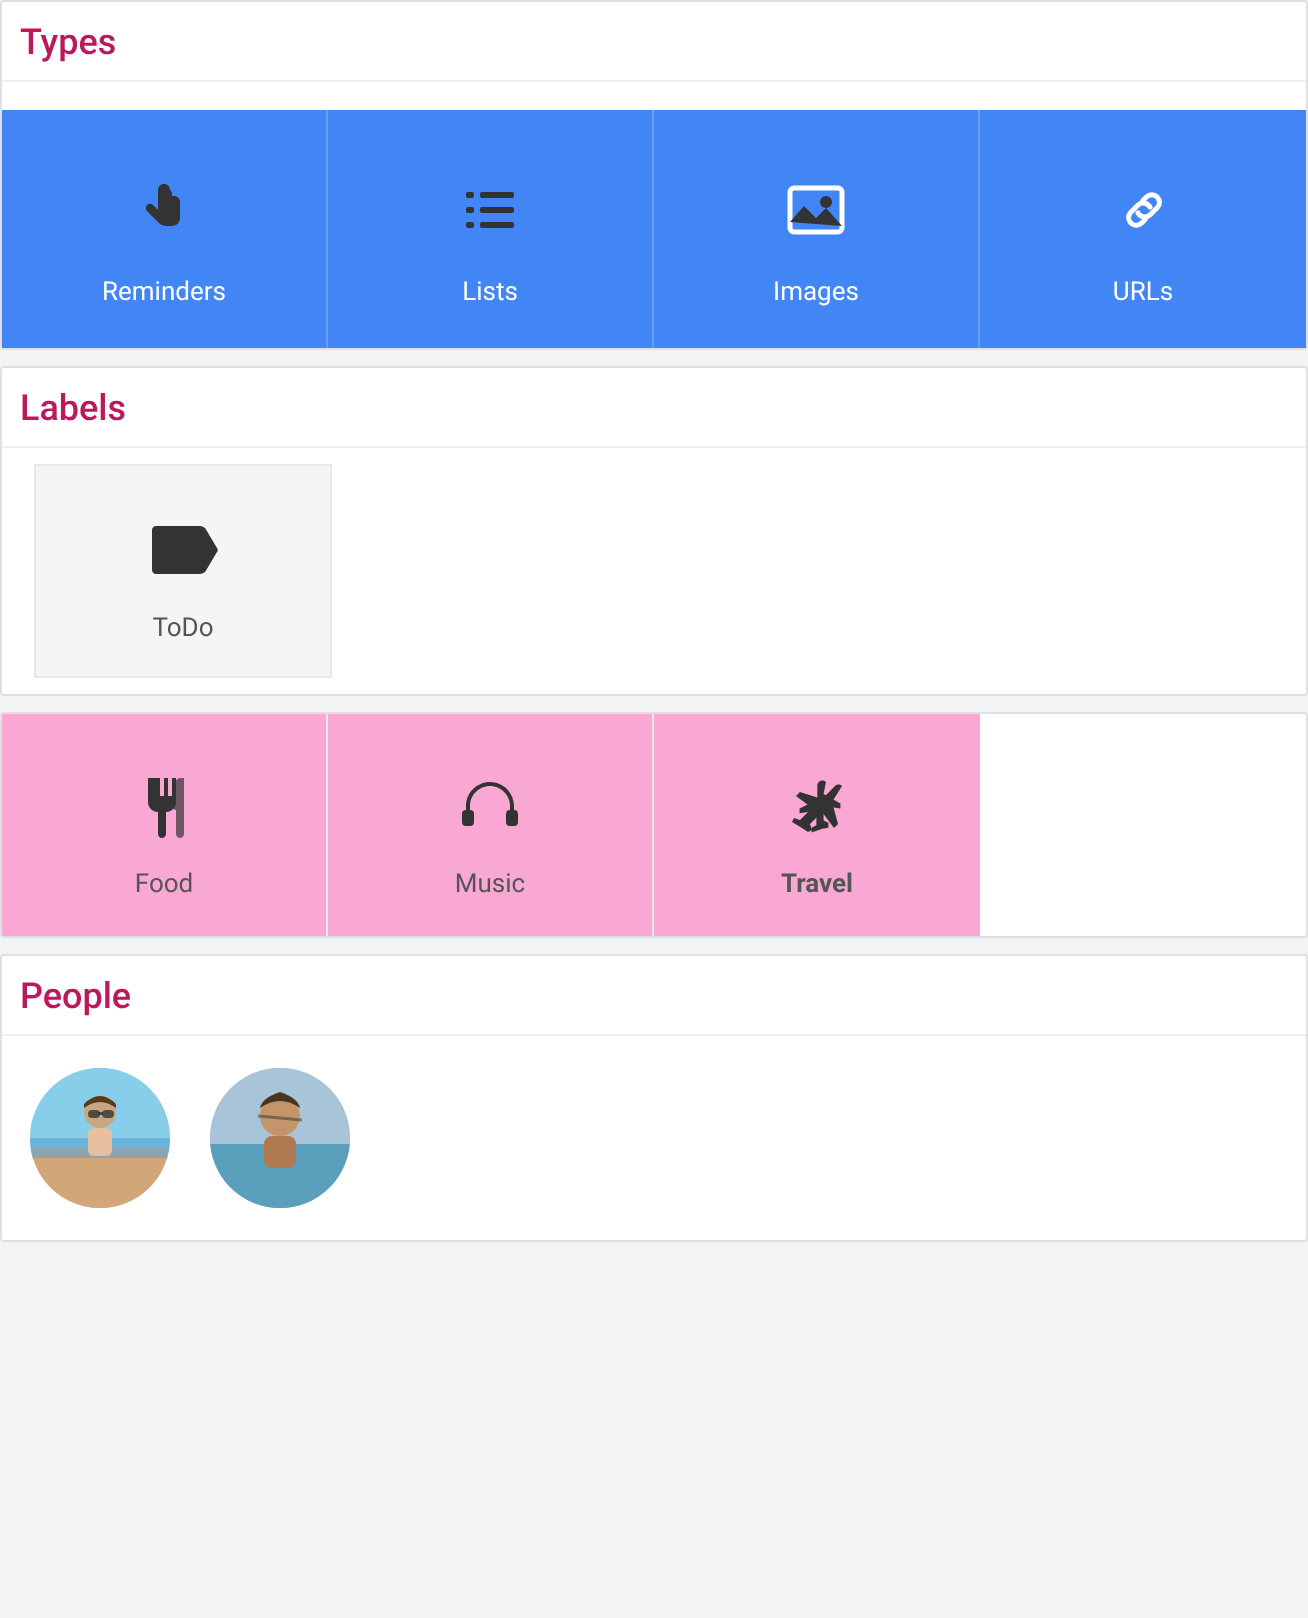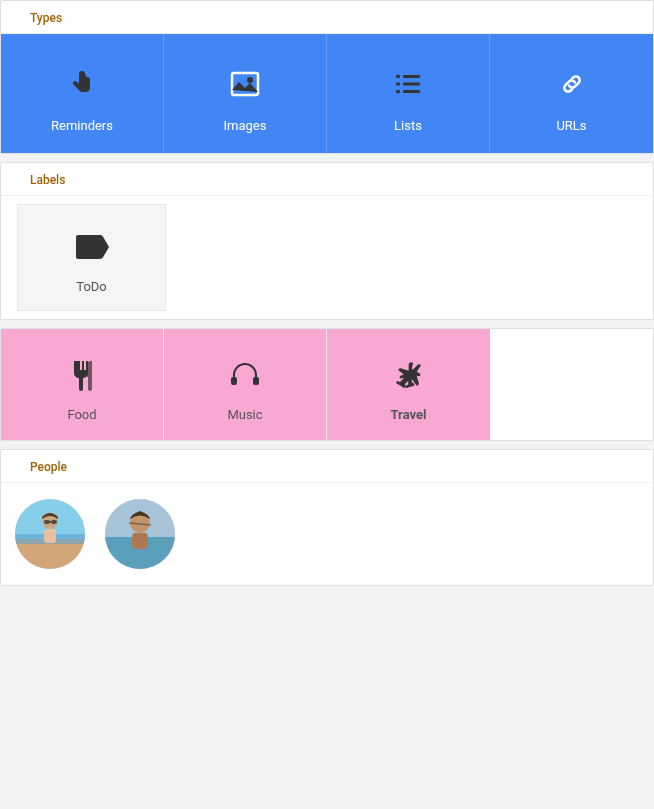--- a/index.html
+++ b/index.html
@@ -12,32 +12,33 @@
     }
 
     .section {
       background: #fff;
       margin-bottom: 8px;
       border: 1px solid #e0e0e0;
       border-radius: 2px;
     }
 
     .section-title {
-      font-size: 12px;
+      font-size: 18px;
       font-weight: 500;
-      color: #a16207;
-      padding: 10px 14px 8px 29px;
+      color: #be185d;
+      padding: 10px 14px 8px 9px;
       border-bottom: 1px solid #f0f0f0;
     }
 
     
     .types-grid {
       display: grid;
       grid-template-columns: repeat(4, 1fr);
       gap: 0;
+      margin-top: 14px;
     }
 
     .type-item {
       background: #4285f4;
       display: flex;
       flex-direction: column;
       align-items: center;
       justify-content: center;
       padding: 28px 10px 20px 10px;
       border-right: 1px solid rgba(255,255,255,0.2);
@@ -167,50 +168,50 @@
     <div class="type-item">
       <div class="type-icon">
         <svg width="36" height="36" viewBox="0 0 36 36" fill="white">
 
           <path d="M18 4 C17 4 16 4.5 15.5 5.5 L8 20 C7.5 21 8.2 22.2 9.4 22.2 L26.6 22.2 C27.8 22.2 28.5 21 28 20 L20.5 5.5 C20 4.5 19 4 18 4Z" opacity="0.0"></path>
 
           <path d="M21 8 C21 6.3 19.7 5 18 5 C16.3 5 15 6.3 15 8 L15 18 L12.5 15.5 C11.7 14.7 10.3 14.7 9.5 15.5 C8.7 16.3 8.7 17.7 9.5 18.5 L15.5 24.5 C16.5 25.5 17.8 26 19 26 L22 26 C24.2 26 26 24.2 26 22 L26 14 C26 12.3 24.7 11 23 11 C22.6 11 22.3 11.1 22 11.2 L22 10 C22 9 21.5 8.3 21 8Z"></path>
         </svg>
       </div>
       <span class="type-label">Reminders</span>
-    </div>
-
-    <div class="type-item">
-      <div class="type-icon">
-        <svg width="36" height="36" viewBox="0 0 36 36" fill="white">
-          <rect x="5" y="7" width="26" height="22" rx="2" fill="none" stroke="white" stroke-width="2.5"></rect>
-          <path d="M5 24 L12 16 L18 22 L23 17 L31 26"></path>
-          <circle cx="23" cy="14" r="3"></circle>
-        </svg>
-      </div>
-      <span class="type-label">Images</span>
     </div>
 
     <div class="type-item">
       <div class="type-icon">
         <svg width="36" height="36" viewBox="0 0 36 36" fill="white">
           <rect x="6" y="9" width="4" height="3" rx="1"></rect>
           <rect x="13" y="9" width="17" height="3" rx="1"></rect>
           <rect x="6" y="16.5" width="4" height="3" rx="1"></rect>
           <rect x="13" y="16.5" width="17" height="3" rx="1"></rect>
           <rect x="6" y="24" width="4" height="3" rx="1"></rect>
           <rect x="13" y="24" width="17" height="3" rx="1"></rect>
         </svg>
       </div>
       <span class="type-label">Lists</span>
     </div>
 
     <div class="type-item">
       <div class="type-icon">
         <svg width="36" height="36" viewBox="0 0 36 36" fill="white">
+          <rect x="5" y="7" width="26" height="22" rx="2" fill="none" stroke="white" stroke-width="2.5"></rect>
+          <path d="M5 24 L12 16 L18 22 L23 17 L31 26"></path>
+          <circle cx="23" cy="14" r="3"></circle>
+        </svg>
+      </div>
+      <span class="type-label">Images</span>
+    </div>
+
+    <div class="type-item">
+      <div class="type-icon">
+        <svg width="36" height="36" viewBox="0 0 36 36" fill="white">
           <path d="M15 19.5 C15.8 20.8 17.1 21.5 18.5 21.5 C19.5 21.5 20.4 21.1 21.1 20.4 L24.6 16.9 C26.1 15.4 26.1 13 24.6 11.5 C23.1 10 20.7 10 19.2 11.5 L17.4 13.3" fill="none" stroke="white" stroke-width="2.5" stroke-linecap="round"></path>
           <path d="M21 16.5 C20.2 15.2 18.9 14.5 17.5 14.5 C16.5 14.5 15.6 14.9 14.9 15.6 L11.4 19.1 C9.9 20.6 9.9 23 11.4 24.5 C12.9 26 15.3 26 16.8 24.5 L18.6 22.7" fill="none" stroke="white" stroke-width="2.5" stroke-linecap="round"></path>
         </svg>
       </div>
       <span class="type-label">URLs</span>
     </div>
 
   </div>
 </div>
 

